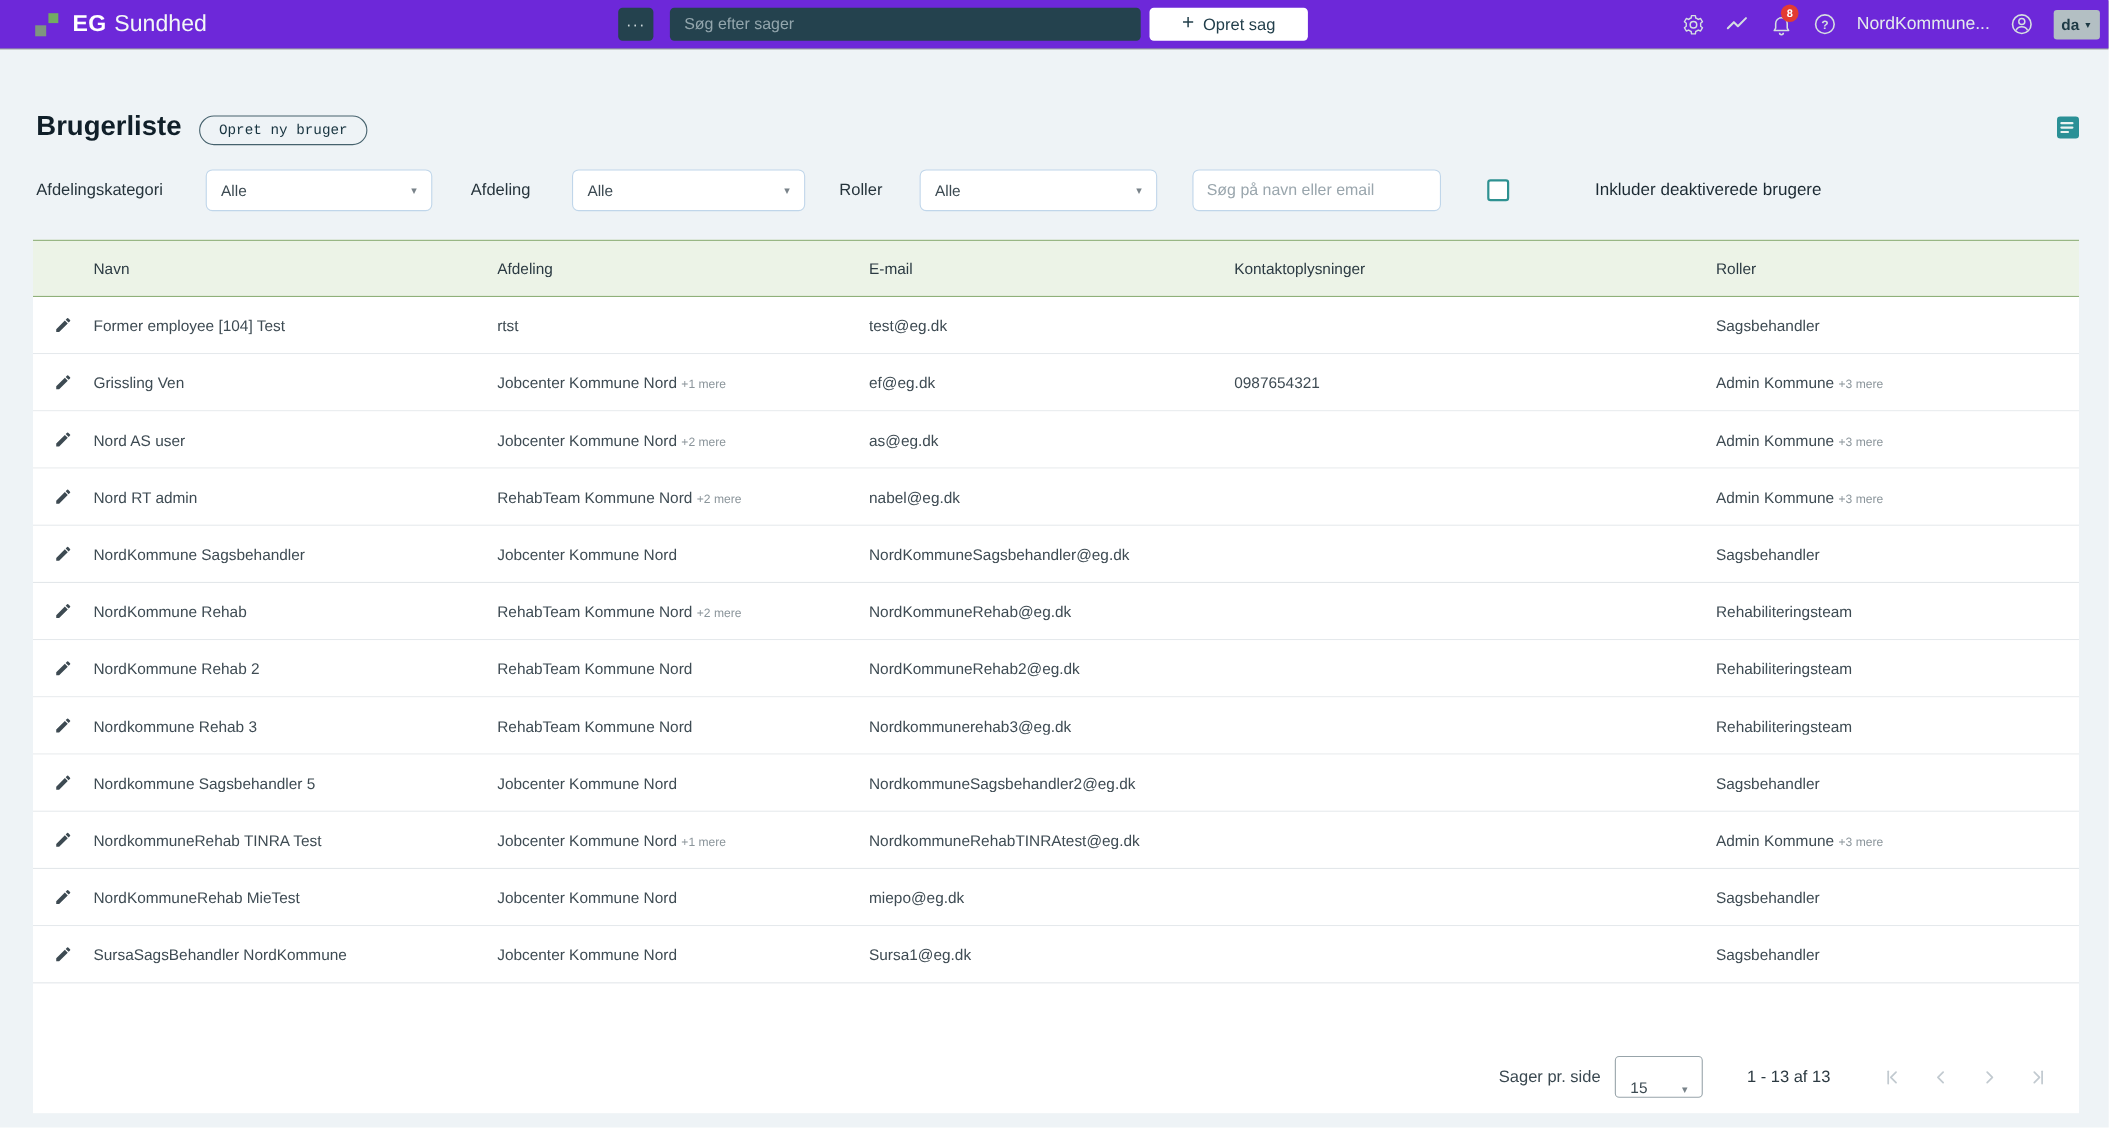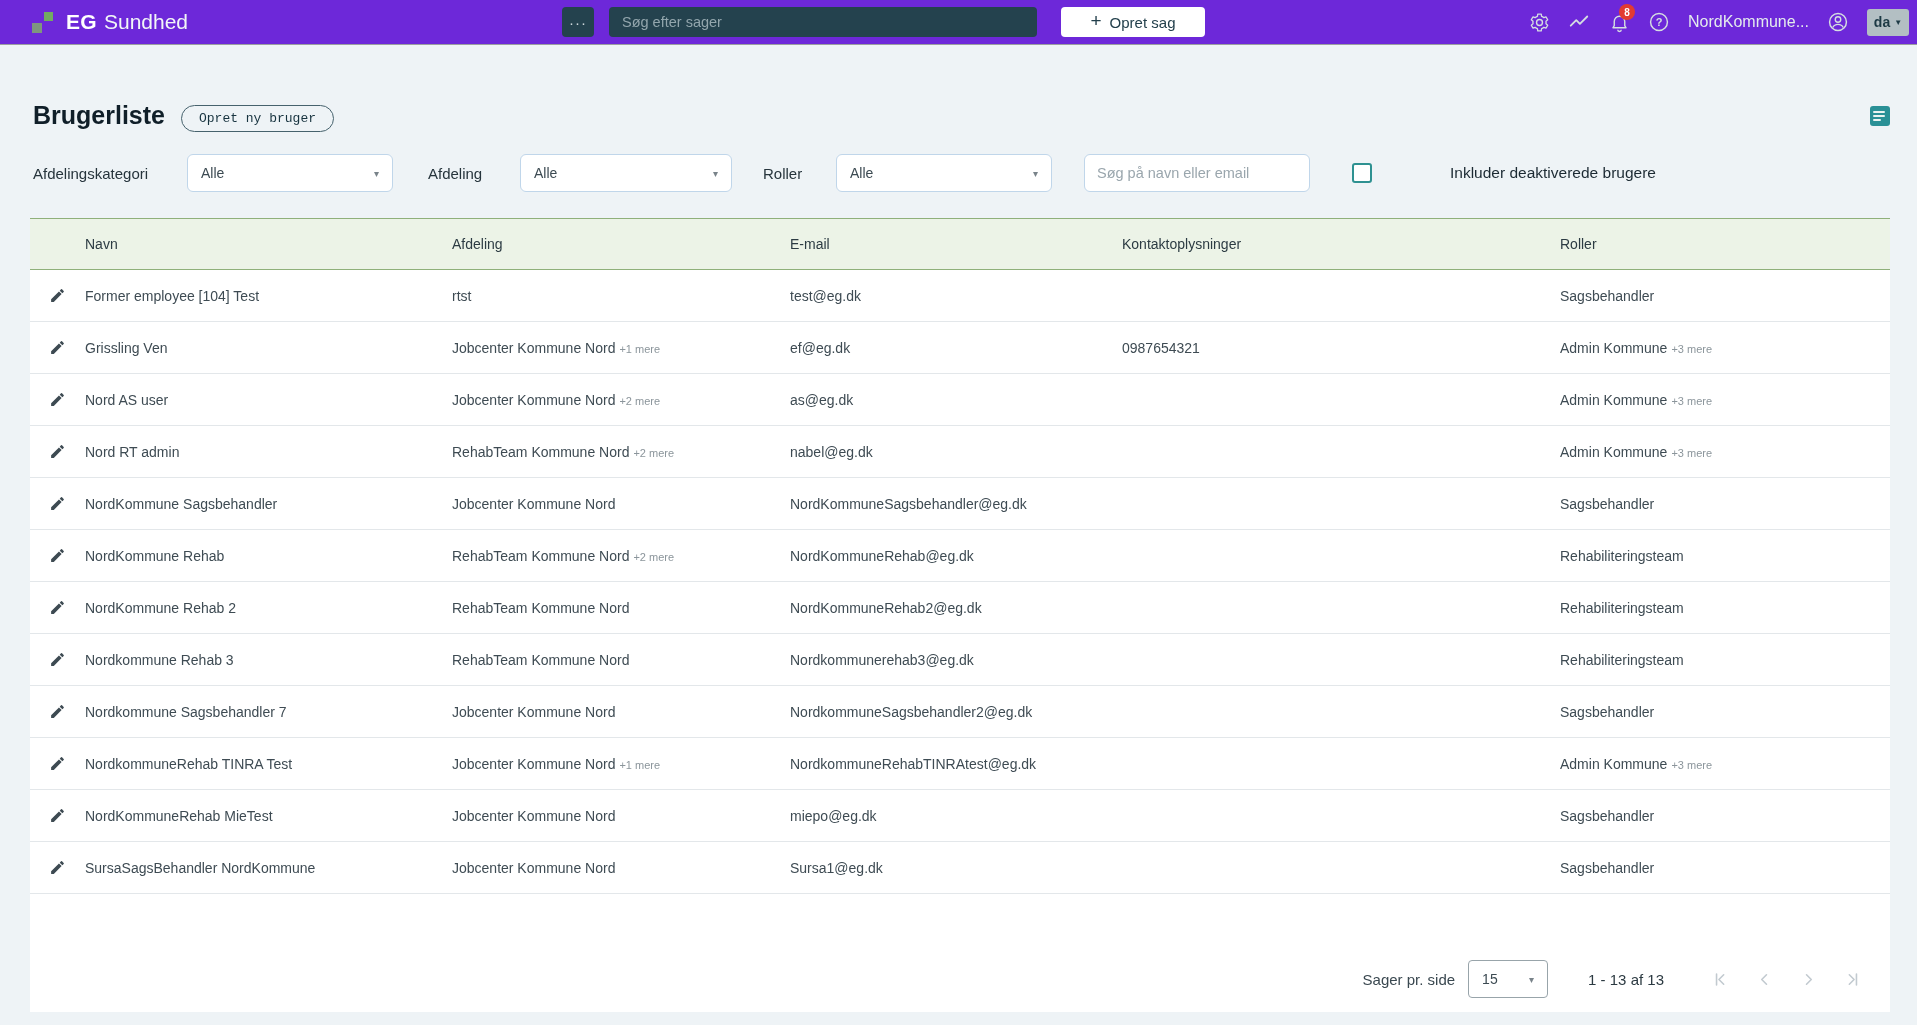--- a/index.html
+++ b/index.html
@@ -24,21 +24,21 @@
   .logo-mark .sq2 { position:absolute; left:12px; top:1px; width:9px; height:9px; background:#72ab61; }
   .brand-bold { font-weight:700; font-size:21px; color:#fff; letter-spacing:.3px; }
   .brand-reg  { font-weight:400; font-size:21px; color:#f2f6f7; margin-left:7px; }
 
   .topbar-center { position:absolute; left:562px; top:7px; height:30px; display:flex; align-items:center; }
   .more-btn {
     width:32px; height:30px; background:#24424e; border:none; border-radius:4px;
     color:#cdd8db; font-size:15px; letter-spacing:1px; margin-right:15px; cursor:pointer;
     font-family:inherit; line-height:1;
   }
-  .top-search { width:428px; height:30px; background:#24424e; border-radius:4px; margin-right:24px; display:flex; align-items:center; }
+  .top-search { width:428px; height:30px; background:#24424e; border-radius:4px; margin-right:8px; display:flex; align-items:center; }
   .top-search input {
     background:transparent; border:none; outline:none; width:100%;
     padding:0 13px; font-size:14.5px; color:#d3dcdf; font-family:inherit;
   }
   .top-search input::placeholder { color:#93a6ad; }
   .create-case {
     width:144px; height:30px; background:#fff; color:#223f4b; border:none; border-radius:4px;
     font-size:15px; display:flex; align-items:center; justify-content:center; gap:8px;
     cursor:pointer; font-family:inherit;
   }
@@ -124,21 +124,21 @@
   .more:empty { display:none; }
 
   
   .tfoot {
     position:absolute; left:0; right:0; bottom:0; height:66px;
     display:flex; align-items:center; justify-content:flex-end; padding-right:28px;
   }
   .ps-label { font-size:15px; color:#3a4850; margin-right:13px; }
   .ps-dd {
     width:80px; height:38px; border:1px solid #98a4aa; border-radius:4px; background:#fff;
-    display:flex; align-items:center; justify-content:space-between; padding:0 13px;
+    display:flex; align-items:flex-end; justify-content:space-between; padding:0 13px;
     font-size:14px; color:#3c4a52; cursor:pointer;
   }
   .ps-dd .chev { color:#79838a; font-size:10px; }
   .range { font-size:15px; color:#2c3a42; margin-left:40px; }
   .pager { display:flex; align-items:center; gap:24px; margin-left:46px; color:#c2cad0; }
   .pager .pg-btn { width:20px; height:20px; display:flex; align-items:center; justify-content:center; cursor:pointer; }
 </style>
 </head>
 <body>
 
@@ -353,21 +353,21 @@
     <div class="cell"></div>
     <div class="cell"><span>Rehabiliteringsteam</span></div>
   </div>
 
   <div class="trow">
     <div class="cell icon-cell">
       <svg viewBox="0 0 24 24" width="17" height="17" fill="#3d4a52">
             <path d="M3 17.25V21h3.75L17.81 9.94l-3.75-3.75L3 17.25zM20.71 7.04a1 1 0 0 0 0-1.41l-2.34-2.34a1 1 0 0 0-1.41 0l-1.83 1.83 3.75 3.75 1.83-1.83z"></path>
           </svg>
     </div>
-    <div class="cell">Nordkommune Sagsbehandler 7</div>
+    <div class="cell">Nordkommune Sagsbehandler 5</div>
     <div class="cell"><span>Jobcenter Kommune Nord</span></div>
     <div class="cell">NordkommuneSagsbehandler2@eg.dk</div>
     <div class="cell"></div>
     <div class="cell"><span>Sagsbehandler</span></div>
   </div>
 
   <div class="trow">
     <div class="cell icon-cell">
       <svg viewBox="0 0 24 24" width="17" height="17" fill="#3d4a52">
             <path d="M3 17.25V21h3.75L17.81 9.94l-3.75-3.75L3 17.25zM20.71 7.04a1 1 0 0 0 0-1.41l-2.34-2.34a1 1 0 0 0-1.41 0l-1.83 1.83 3.75 3.75 1.83-1.83z"></path>

